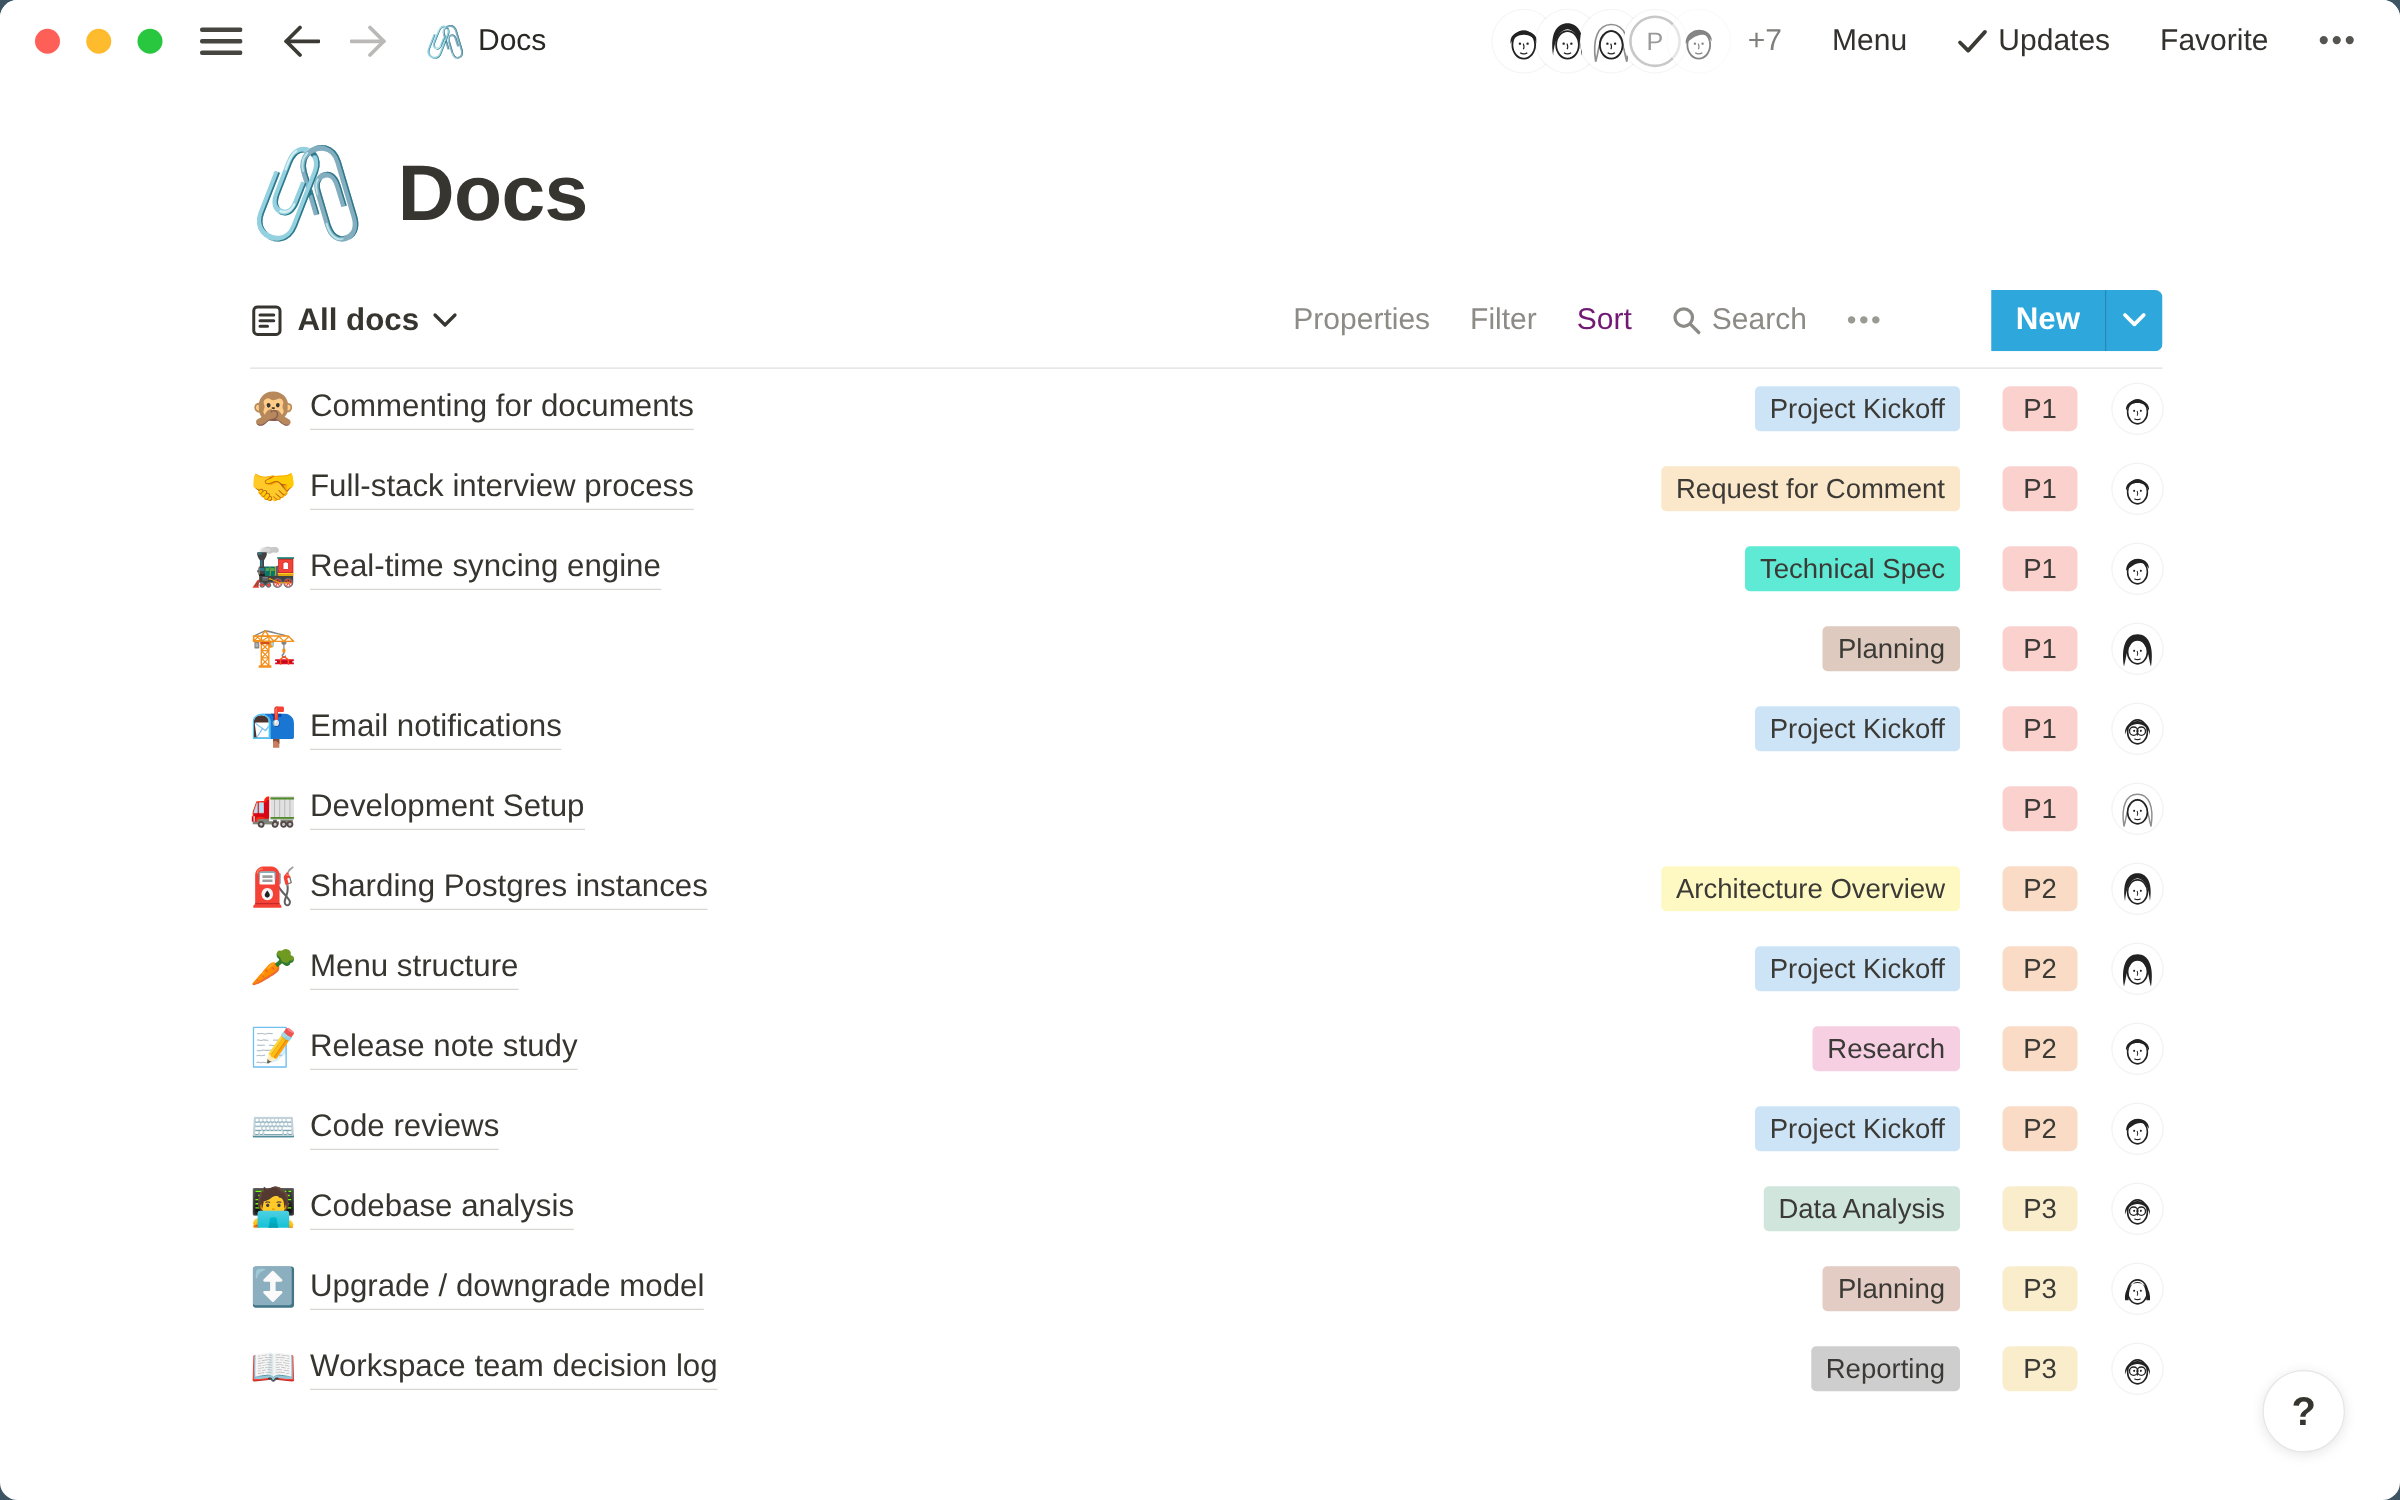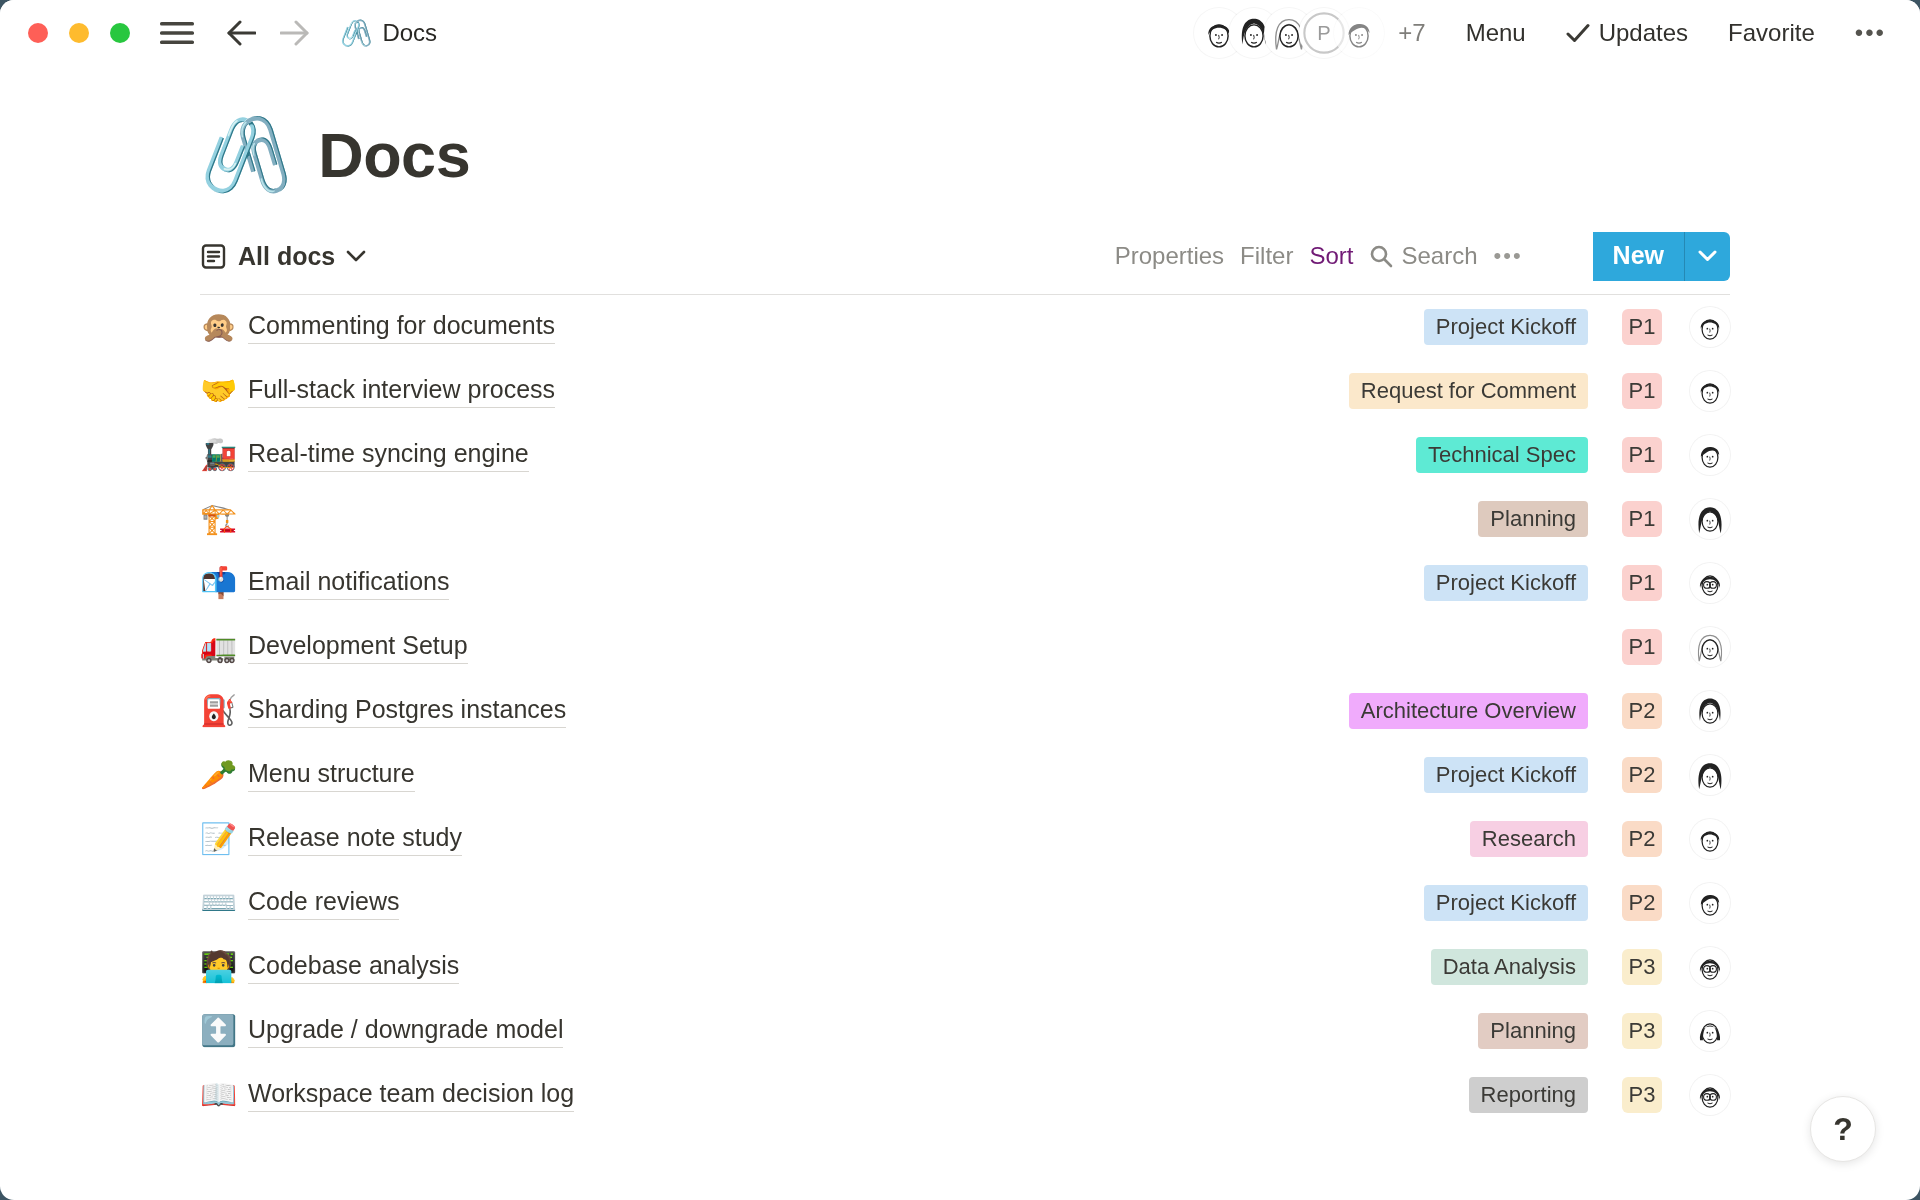--- a/index.html
+++ b/index.html
@@ -67,21 +67,21 @@
   .page-icon{font-size:74px;line-height:1;}
   .page-title{font-size:63px;font-weight:700;color:#37352f;margin:0;letter-spacing:-0.5px;}
   
   .toolbar{display:flex;align-items:center;margin-top:40px;height:48px;}
   .view-btn{
     display:flex;align-items:center;gap:11px;
     background:none;border:none;cursor:pointer;padding:0;
     font-family:"Liberation Sans", sans-serif;
     font-size:25px;font-weight:700;color:#37352f;
   }
-  .tb-right{display:flex;align-items:center;gap:16px;}
+  .tb-right{display:flex;align-items:center;gap:32px;}
   .tb-link{
     background:none;border:none;cursor:pointer;padding:0;
     font-family:"Liberation Sans", sans-serif;
     font-size:24px;color:#8c8b86;
     display:flex;align-items:center;gap:8px;
   }
   .tb-link.active{color:#701a75;}
   .tb-dots{font-size:22px;color:#9a9994;letter-spacing:2px;}
   .new-split{display:flex;margin-left:22px;border-radius:6px;overflow:hidden;cursor:pointer;padding-left:32px;}
   .new-main{
@@ -103,21 +103,21 @@
     font-size:25px;color:#37352f;font-weight:500;
     border-bottom:1.5px solid #d8d6d1;padding-bottom:3px;
     text-decoration:none;white-space:nowrap;
   }
   .tag{
     font-size:22px;color:#3b3a36;
     padding:5px 12px;border-radius:4px;
     margin-right:34px;white-space:nowrap;
   }
   .priority{
-    width:40px;text-align:center;
+    width:60px;text-align:center;
     font-size:22px;color:#3b3a36;
     padding:5px 0;border-radius:6px;
     margin-right:28px;
   }
   .row-avatar{width:40px;height:40px;border-radius:50%;flex:0 0 40px;
     box-shadow:0 0 0 1px rgba(0,0,0,0.05);background:#fff;}
   .row-avatar svg{width:100%;height:100%;display:block;}
   
   .help-fab{
     position:absolute;right:44px;bottom:38px;
@@ -401,21 +401,21 @@
               <circle cx="27.2" cy="26" r="1" fill="#222"></circle>
               <path d="M23.6 26 q1.2 3 0 4.6" fill="none" stroke="#222" stroke-width="1"></path>
               <path d="M21 33.6 q3 1.9 6 0" fill="none" stroke="#222" stroke-width="1.2"></path>
             </svg>
           </span>
   </div>
         <div class="doc-row">
     <span class="row-emoji">⛽</span>
     <a class="row-title">Sharding Postgres instances</a>
     <div class="spacer"></div>
-    <span class="tag" style="background: #f0abfc;">Architecture Overview</span>
+    <span class="tag" style="background: #fef9c3;">Architecture Overview</span>
     <span class="priority" style="background: rgb(250, 219, 198);">P2</span>
     <span class="row-avatar">
             <svg viewBox="0 0 48 48">
               <circle cx="24" cy="24" r="23.5" fill="#fff"></circle>
               <path d="M12 36 C9 16 16 9 24 9 C32 9 39 16 36 36 C35 25 32 15 24 14 C16 15 13 25 12 36 Z" fill="#222"></path>
               <ellipse cx="24" cy="27" rx="9.5" ry="11.5" fill="none" stroke="#222" stroke-width="1.5"></ellipse>
               <circle cx="20.8" cy="26" r="1" fill="#222"></circle>
               <circle cx="27.2" cy="26" r="1" fill="#222"></circle>
               <path d="M23.6 26 q1.2 3 0 4.6" fill="none" stroke="#222" stroke-width="1"></path>
               <path d="M21 33.6 q3 1.9 6 0" fill="none" stroke="#222" stroke-width="1.2"></path>

